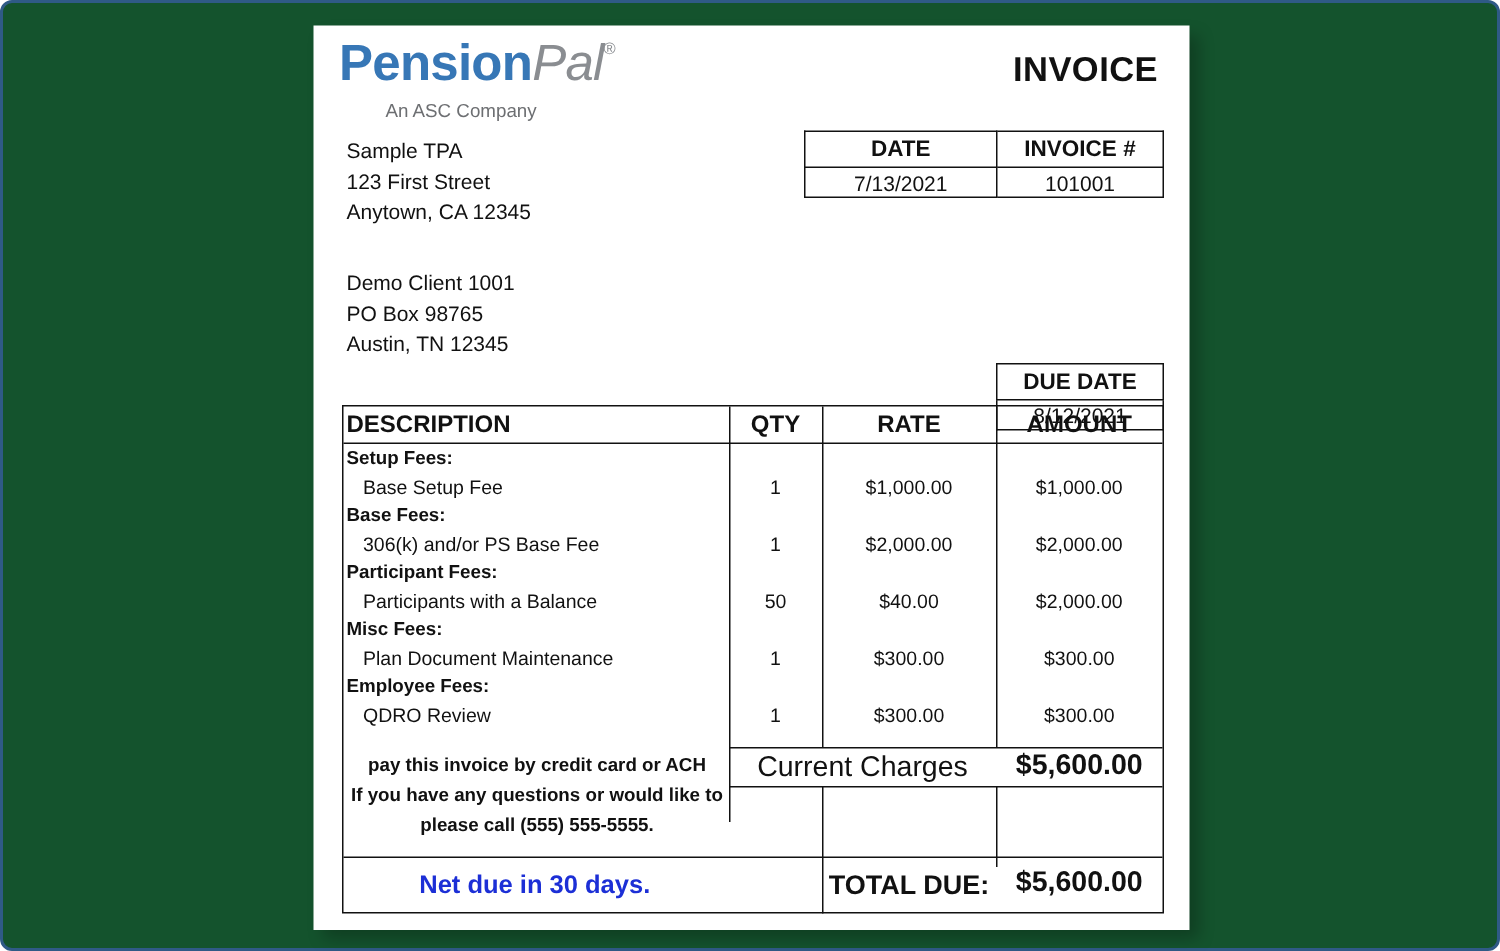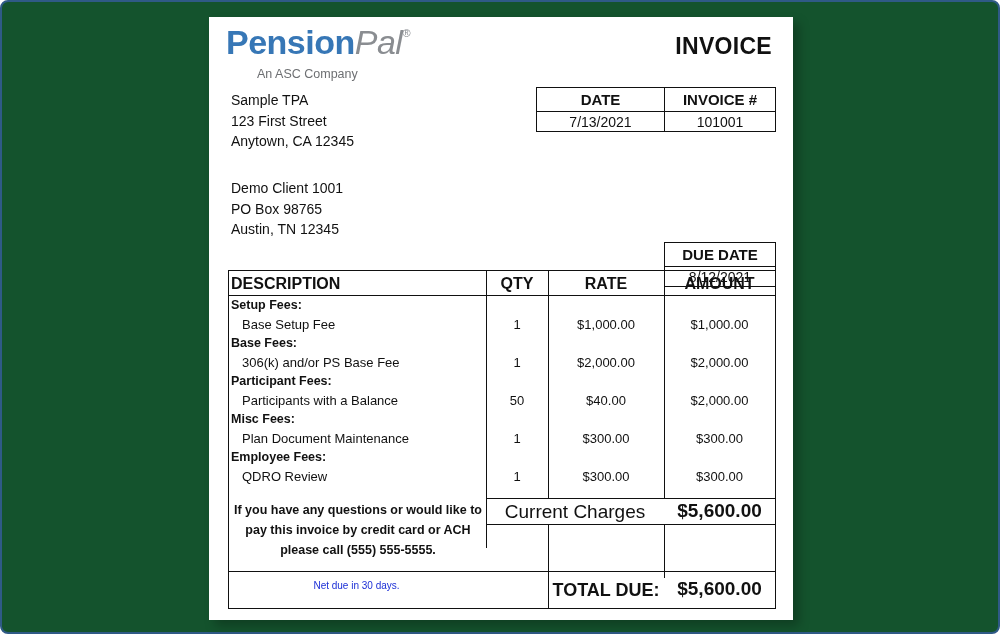--- a/index.html
+++ b/index.html
@@ -47,21 +47,21 @@
   .main { left: 19px; top: 253px; width: 548px; height: 339px; border: 1.5px solid #111; }
   .vline { position: absolute; width: 0; border-left: 1.5px solid #111; }
   .hline { position: absolute; height: 0; border-top: 1.5px solid #111; }
   .hdr { position: absolute; top: 0; height: 25px; line-height: 25px; font-size: 16px; font-weight: bold; }
   .item-cat { position: absolute; left: 2px; font-size: 12.5px; font-weight: bold; }
   .item-desc { position: absolute; left: 13px; font-size: 13px; }
   .num { position: absolute; font-size: 13px; text-align: center; }
   .note { position: absolute; left: 0; top: 229px; width: 258px; font-size: 12.5px; font-weight: bold; text-align: center; line-height: 20px; }
   .big { position: absolute; font-size: 19px; font-weight: bold; text-align: center; }
   .cc-label { font-weight: normal; font-size: 19px; }
-  .net { position: absolute; left: 0; top: 309px; width: 255px; font-size: 10px; font-weight: normal; color: #1c2fd6; text-align: center; }
+  .net { position: absolute; left: 0; top: 309px; width: 255px; font-size: 17px; font-weight: bold; color: #1c2fd6; text-align: center; }
 </style>
 </head>
 <body>
 
 <div class="frame">
   <div class="page">
 
     <div class="abs logo">
       <div class="logo-main"><span>Pension</span><span class="pal">Pal</span><span class="reg">®</span></div>
       <div class="logo-sub">An ASC Company</div>
@@ -147,22 +147,22 @@
       <div class="num" style="top:160px; left:319px; width:116px;">$300.00</div>
       <div class="num" style="top:160px; left:435px; width:111px;">$300.00</div>
 
       <div class="item-cat" style="top:179px;">Employee Fees:</div>
       <div class="item-desc" style="top:198px;">QDRO Review</div>
       <div class="num" style="top:198px; left:257px; width:62px;">1</div>
       <div class="num" style="top:198px; left:319px; width:116px;">$300.00</div>
       <div class="num" style="top:198px; left:435px; width:111px;">$300.00</div>
 
       <div class="note">
+        <div>pay this invoice by credit card or ACH</div>
         <div>If you have any questions or would like to</div>
-        <div>pay this invoice by credit card or ACH</div>
         <div>please call (555) 555-5555.</div>
       </div>
 
       <div class="big cc-label" style="left:257px; width:178px; top:230px;">Current Charges</div>
       <div class="big" style="left:435px; width:111px; top:229px;">$5,600.00</div>
 
       <div class="net">Net due in 30 days.</div>
       <div class="big" style="left:319px; width:116px; top:309px; font-size:18px;">TOTAL DUE:</div>
       <div class="big" style="left:435px; width:111px; top:307px;">$5,600.00</div>
     </div>

